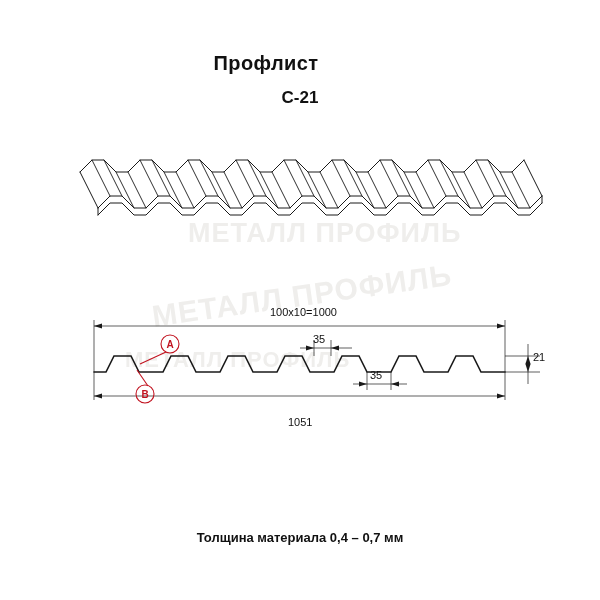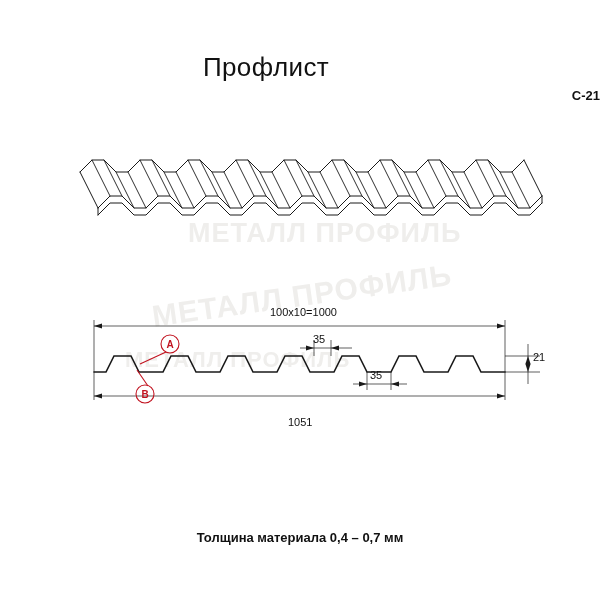--- a/index.html
+++ b/index.html
@@ -20,32 +20,32 @@
     width: 600px;
     height: 600px;
     box-sizing: border-box;
   }
   .title {
     position: absolute;
     top: 52px;
     left: 0;
     width: 532px;
     text-align: center;
-    font-size: 26px;
-    font-weight: normal;
+    font-size: 20px;
+    font-weight: bold;
     letter-spacing: 0.4px;
     color: #111111;
   }
   .subtitle {
     position: absolute;
     top: 88px;
     left: 0;
     width: 600px;
-    text-align: right;
-    font-size: 13px;
+    text-align: center;
+    font-size: 17px;
     font-weight: bold;
     color: #111111;
   }
   .footnote {
     position: absolute;
     top: 530px;
     left: 0;
     width: 600px;
     text-align: center;
     font-size: 13px;

